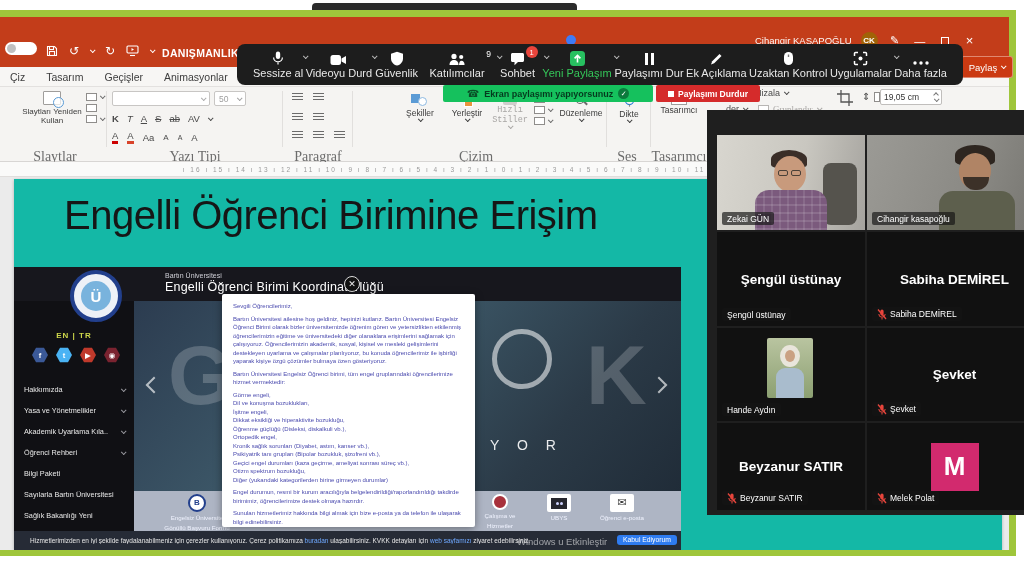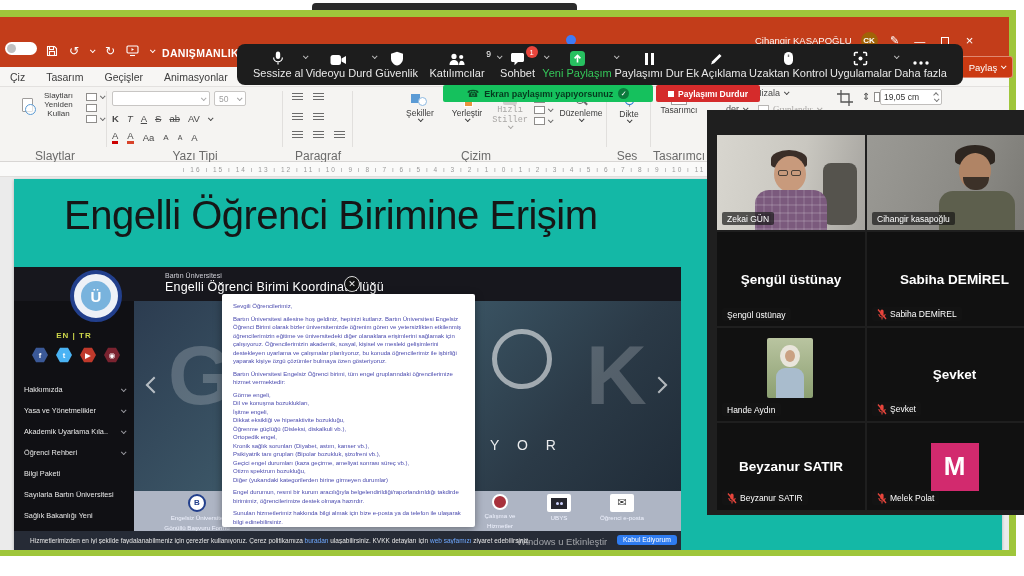--- a/index.html
+++ b/index.html
@@ -25,23 +25,23 @@
   .tb-user { position:absolute; left:755px; top:15px; display:flex; align-items:center; gap:9px; color:#fff; }
   .tb-user .uname { font-size:9.5px; opacity:.95; }
   .avatar-ck { width:17px; height:17px; border-radius:50%; background:#a16207; color:#fff; font-size:8px; font-weight:bold; display:flex; align-items:center; justify-content:center; }
   .win-glyph { font-size:11px; color:#fff; width:16px; text-align:center; }
   .restore-box { width:8px; height:8px; border:1.2px solid #fff; display:inline-block; }
 
   .tabs-row { position:absolute; left:0; top:50px; width:100%; height:20px; background:#f7f6f4; border-bottom:1px solid #e3e1df; display:flex; align-items:center; padding-left:10px; gap:21px; }
   .tab { font-size:10.5px; color:#3d3d3d; white-space:nowrap; }
 
   .ribbon { position:absolute; left:0; top:70px; width:100%; height:75px; background:#f5f4f2; border-bottom:1px solid #d8d6d4; }
-  .grp-label { position:absolute; top:132px; font-size:12px; color:#6b6b6b; text-align:center; }
+  .grp-label { position:absolute; top:132px; font-size:14px; color:#6b6b6b; text-align:center;font-family:Liberation Serif, serif; }
   .vsep { position:absolute; top:74px; width:1px; height:56px; background:#e1dfdd; }
-  .big-btn { position:absolute; display:flex; flex-direction:row; align-items:center; gap:2px; font-size:8px; color:#3b3b3b; text-align:center; line-height:1.15; }
+  .big-btn { position:absolute; display:flex; flex-direction:column; align-items:center; gap:2px; font-size:8px; color:#3b3b3b; text-align:center; line-height:1.15; }
   .reuse-icon { width:18px; height:14px; border:1px solid #9f9d9b; background:#fff; position:relative; border-radius:1px; }
   .reuse-icon::after { content:""; position:absolute; right:-4px; bottom:-4px; width:9px; height:9px; border:1.6px solid #5b9bd5; border-radius:50%; background:rgba(255,255,255,.7); }
   .mini-col { position:absolute; display:flex; flex-direction:column; gap:3px; }
   .mini-it { display:flex; align-items:center; gap:3px; font-size:9px; color:#6b6b6b; }
   .mini-rect { width:11px; height:8px; border:1px solid #8f8d8b; background:#fff; }
   .chev { display:inline-block; width:4px; height:4px; border-right:1.2px solid currentColor; border-bottom:1.2px solid currentColor; transform:rotate(45deg) translateY(-1px); }
   .chev.up { transform:rotate(225deg); }
   .fontbox { position:absolute; left:112px; top:74px; width:98px; height:15px; background:#fff; border:1px solid #c8c6c4; border-radius:2px; color:#aaa; display:flex; align-items:center; justify-content:flex-end; padding-right:4px; }
   .sizebox { position:absolute; left:214px; top:74px; width:32px; height:15px; background:#fff; border:1px solid #c8c6c4; border-radius:2px; color:#a0a0a0; font-size:8.5px; display:flex; align-items:center; justify-content:space-between; padding:0 4px; }
   .fmt-row { position:absolute; display:flex; align-items:center; gap:8px; color:#4a4a4a; font-size:9.5px; }

